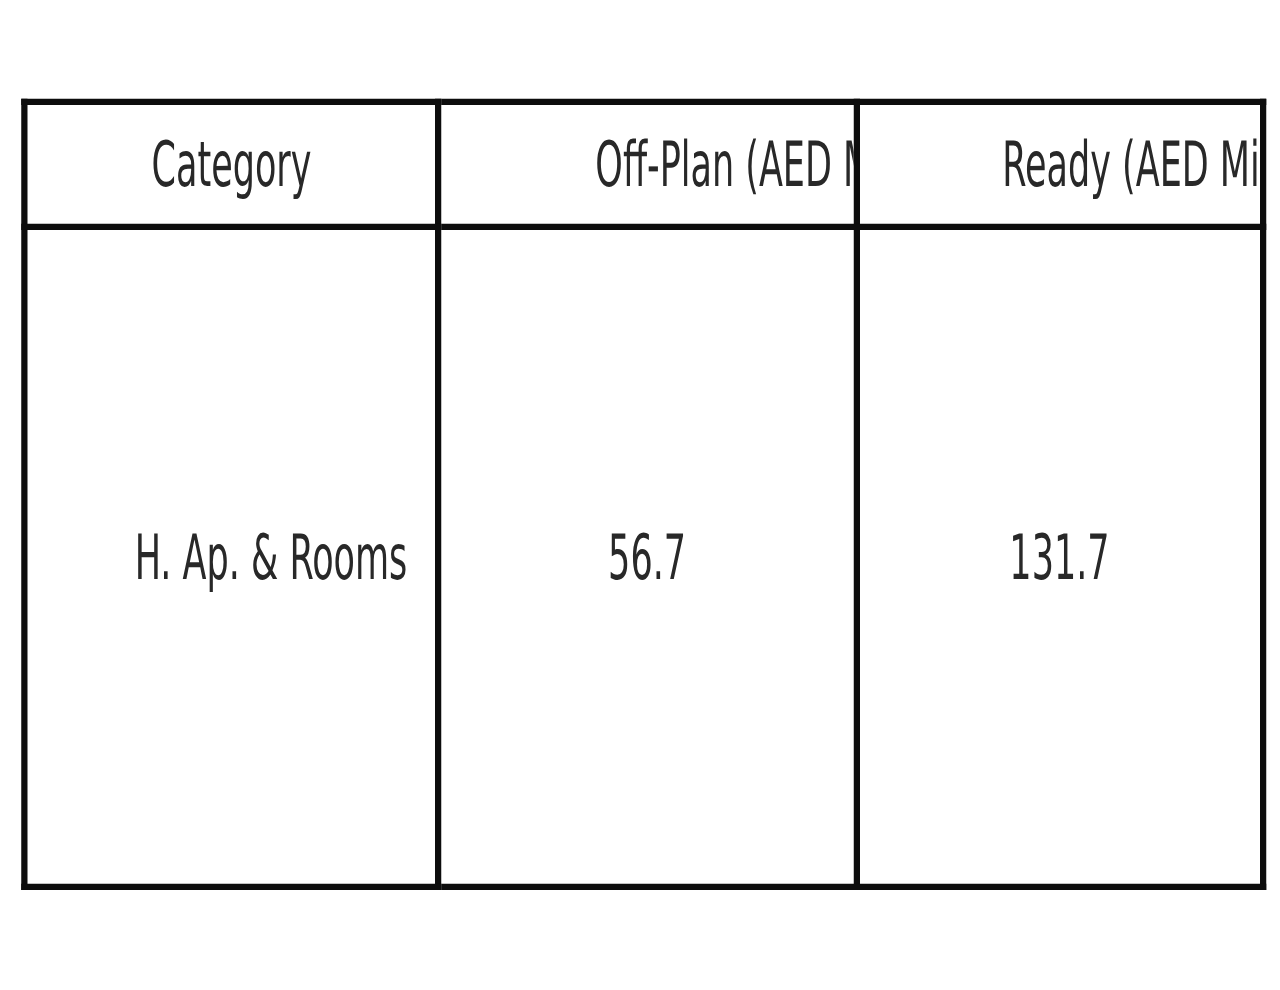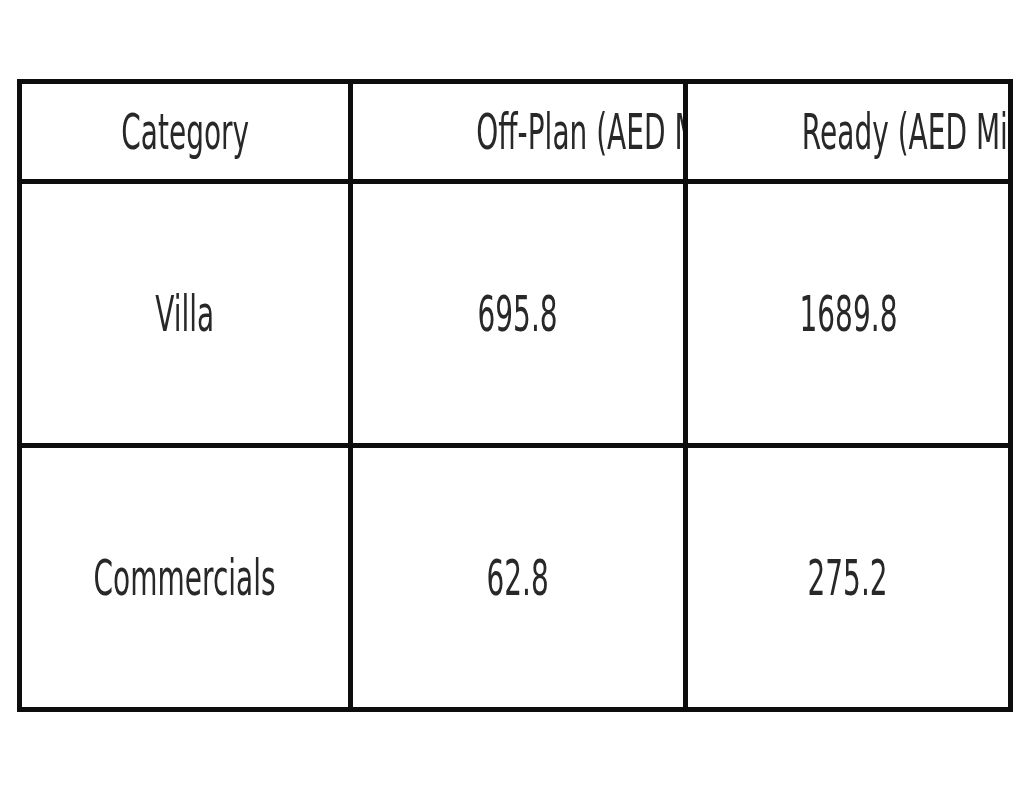--- a/index.html
+++ b/index.html
@@ -79,36 +79,25 @@
             <span class="cell-text">Off-Plan (AED Millions)</span>
           </th>
           <th>
             <span class="cell-text">Ready (AED Millions)</span>
           </th>
         </tr>
       </thead>
       <tbody>
         <tr>
           <td>
-            <span class="cell-text">Villa</span>
+            <span class="cell-text">H. Ap. &amp; Rooms</span>
           </td>
           <td>
-            <span class="cell-text">695.8</span>
+            <span class="cell-text">56.7</span>
           </td>
           <td>
-            <span class="cell-text">1689.8</span>
-          </td>
-        </tr>
-        <tr>
-          <td>
-            <span class="cell-text">Commercials</span>
-          </td>
-          <td>
-            <span class="cell-text">62.8</span>
-          </td>
-          <td>
-            <span class="cell-text">275.2</span>
+            <span class="cell-text">131.7</span>
           </td>
         </tr>
       </tbody>
     </table>
   </div>
 </div>
 
 </body></html>

